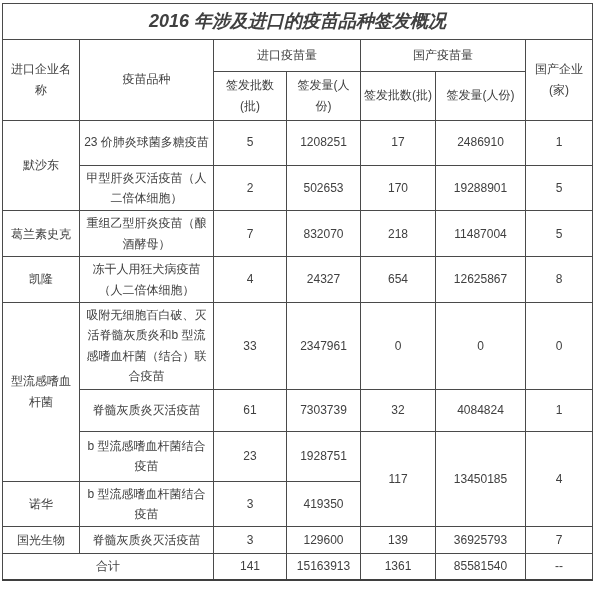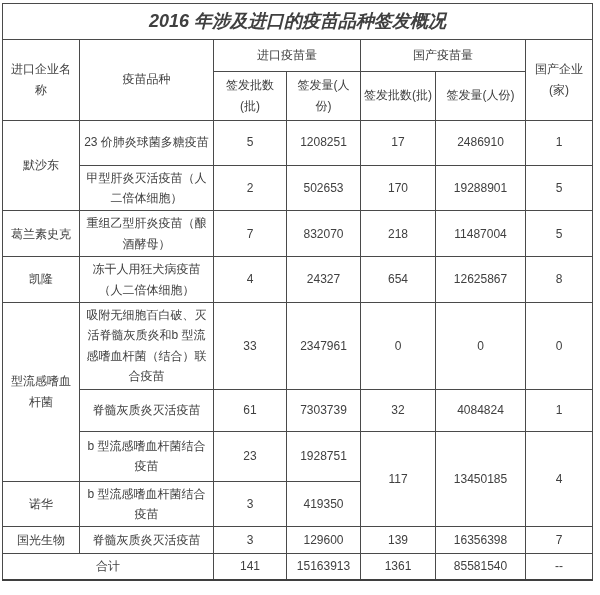--- a/index.html
+++ b/index.html
@@ -159,21 +159,21 @@
       <td>3</td>
       <td>419350</td>
     </tr>
 
     <tr class="rh-short">
       <td>国光生物</td>
       <td>脊髓灰质炎灭活疫苗</td>
       <td>3</td>
       <td>129600</td>
       <td>139</td>
-      <td>16356398</td>
+      <td>36925793</td>
       <td>7</td>
     </tr>
 
     <tr class="rh-footer bottom-row">
       <td colspan="2">合计</td>
       <td>141</td>
       <td>15163913</td>
       <td>1361</td>
       <td>85581540</td>
       <td>--</td>

